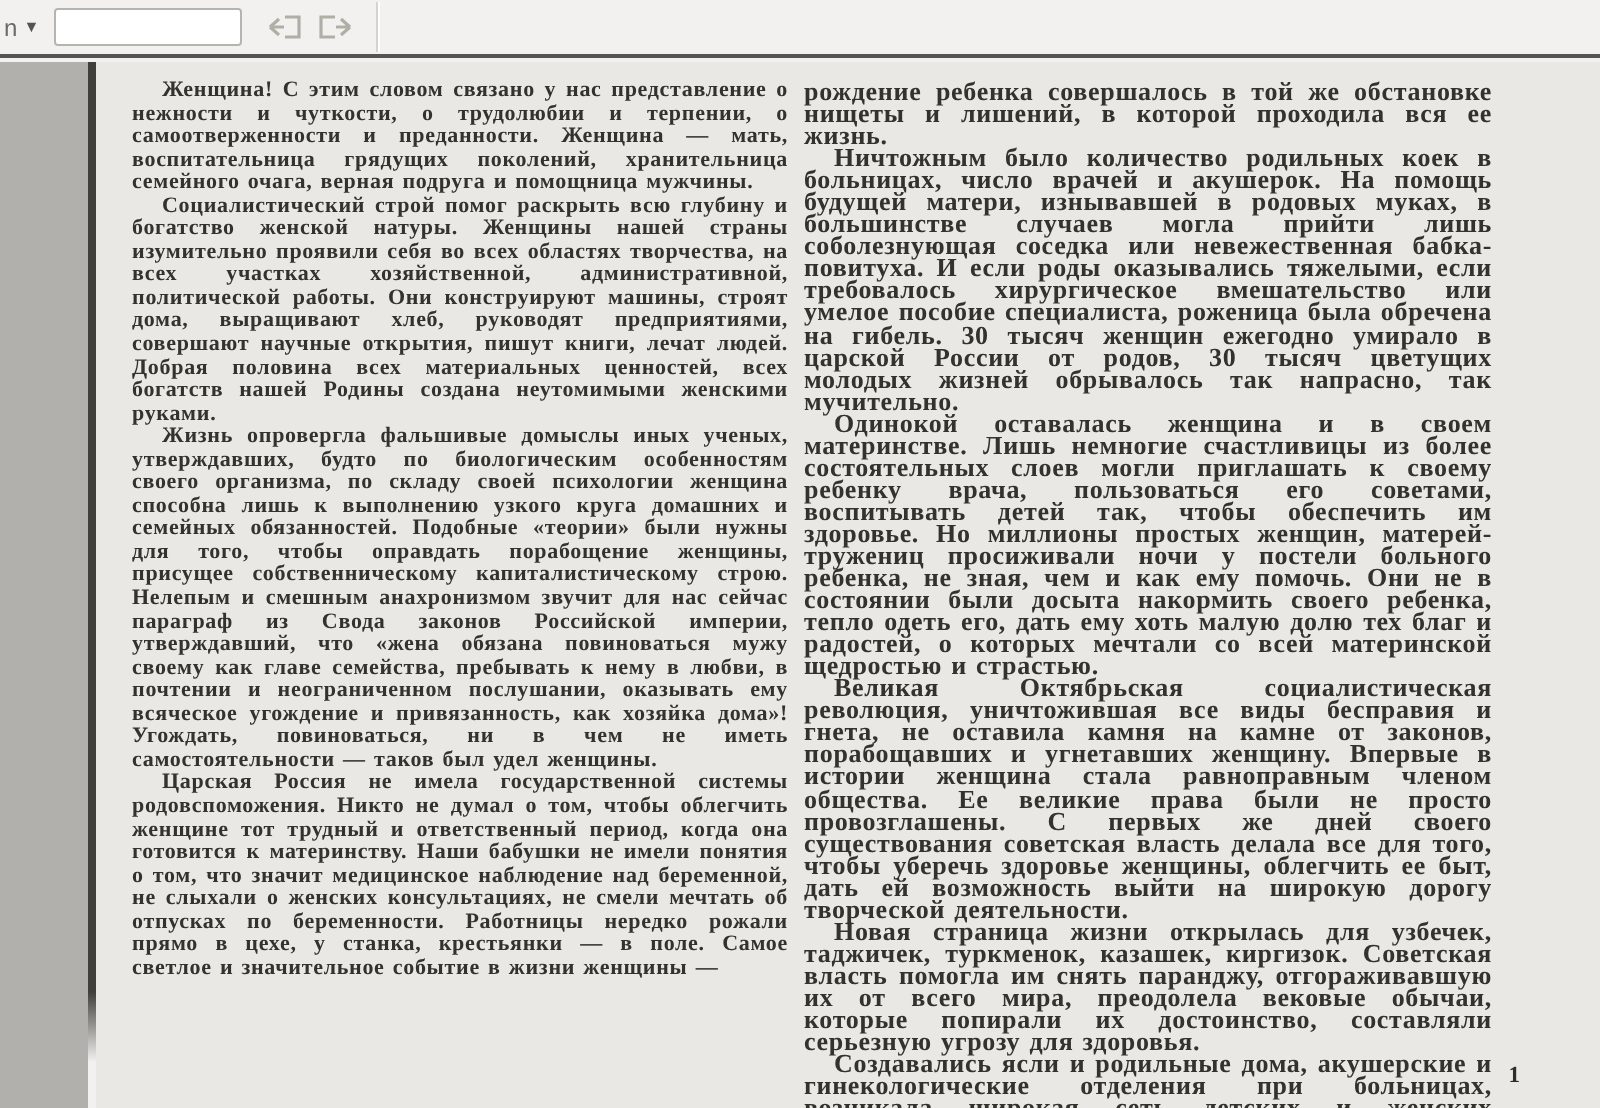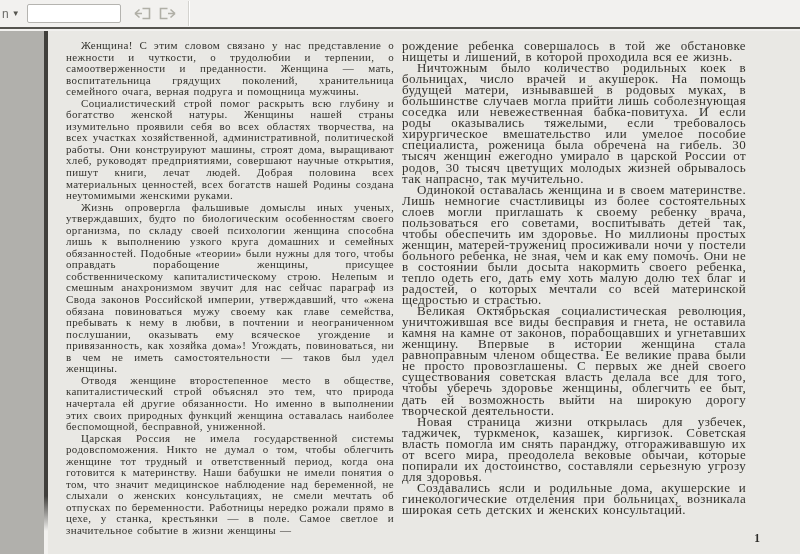--- a/index.html
+++ b/index.html
@@ -57,21 +57,21 @@
   .paper {
     position: absolute; left: 48px; top: 0; right: 0; bottom: 0;
     background: #e9e8e4;
     box-sizing: border-box;
     padding: 9px 0 0 18px;
     display: flex; gap: 8px;
     overflow: hidden;
   }
   .col {
     font-family: "Liberation Serif", serif;
-    font-weight: normal;
+    font-weight: bold;
     color: #33322d;
     text-align: justify;
     letter-spacing: 0.35px;
     word-spacing: 1px;
   }
   .col-left  { width: 328px; font-size: 11px;   line-height: 11.55px; }
   .col-right { width: 344px; font-size: 13px; line-height: 11.05px; }
   .col p { margin: 0; text-indent: 15px; }
   .col p.cont { text-indent: 0; }
   .page-number {
@@ -108,21 +108,20 @@
 
   <div class="viewer">
     <div class="gutter"></div>
     <div class="page-edge"></div>
 
     <div class="paper">
       <div class="col col-left">
         <p>Женщина! С этим словом связано у нас представление о нежности и чуткости, о трудолюбии и терпении, о самоотверженности и преданности. Женщина — мать, воспитательница грядущих поколений, хранительница семейного очага, верная подруга и помощница мужчины.</p>
         <p>Социалистический строй помог раскрыть всю глубину и богатство женской натуры. Женщины нашей страны изумительно проявили себя во всех областях творчества, на всех участках хозяйственной, административной, политической работы. Они конструируют машины, строят дома, выращивают хлеб, руководят предприятиями, совершают научные открытия, пишут книги, лечат людей. Добрая половина всех материальных ценностей, всех богатств нашей Родины создана неутомимыми женскими руками.</p>
         <p>Жизнь опровергла фальшивые домыслы иных ученых, утверждавших, будто по биологическим особенностям своего организма, по складу своей психологии женщина способна лишь к выполнению узкого круга домашних и семейных обязанностей. Подобные «теории» были нужны для того, чтобы оправдать порабощение женщины, присущее собственническому капиталистическому строю. Нелепым и смешным анахронизмом звучит для нас сейчас параграф из Свода законов Российской империи, утверждавший, что «жена обязана повиноваться мужу своему как главе семейства, пребывать к нему в любви, в почтении и неограниченном послушании, оказывать ему всяческое угождение и привязанность, как хозяйка дома»! Угождать, повиноваться, ни в чем не иметь самостоятельности — таков был удел женщины.</p>
-        <p>Отводя женщине второстепенное место в обществе, капиталистический строй объяснял это тем, что природа начертала ей другие обязанности. Но именно в выполнении этих своих природных функций женщина оставалась наиболее беспомощной, бесправной, униженной.</p>
         <p>Царская Россия не имела государственной системы родовспоможения. Никто не думал о том, чтобы облегчить женщине тот трудный и ответственный период, когда она готовится к материнству. Наши бабушки не имели понятия о том, что значит медицинское наблюдение над беременной, не слыхали о женских консультациях, не смели мечтать об отпусках по беременности. Работницы нередко рожали прямо в цехе, у станка, крестьянки — в поле. Самое светлое и значительное событие в жизни женщины —</p>
       </div>
       <div class="col col-right">
         <p class="cont">рождение ребенка совершалось в той же обстановке нищеты и лишений, в которой проходила вся ее жизнь.</p>
         <p>Ничтожным было количество родильных коек в больницах, число врачей и акушерок. На помощь будущей матери, изнывавшей в родовых муках, в большинстве случаев могла прийти лишь соболезнующая соседка или невежественная бабка-повитуха. И если роды оказывались тяжелыми, если требовалось хирургическое вмешательство или умелое пособие специалиста, роженица была обречена на гибель. 30 тысяч женщин ежегодно умирало в царской России от родов, 30 тысяч цветущих молодых жизней обрывалось так напрасно, так мучительно.</p>
         <p>Одинокой оставалась женщина и в своем материнстве. Лишь немногие счастливицы из более состоятельных слоев могли приглашать к своему ребенку врача, пользоваться его советами, воспитывать детей так, чтобы обеспечить им здоровье. Но миллионы простых женщин, матерей-тружениц просиживали ночи у постели больного ребенка, не зная, чем и как ему помочь. Они не в состоянии были досыта накормить своего ребенка, тепло одеть его, дать ему хоть малую долю тех благ и радостей, о которых мечтали со всей материнской щедростью и страстью.</p>
         <p>Великая Октябрьская социалистическая революция, уничтожившая все виды бесправия и гнета, не оставила камня на камне от законов, порабощавших и угнетавших женщину. Впервые в истории женщина стала равноправным членом общества. Ее великие права были не просто провозглашены. С первых же дней своего существования советская власть делала все для того, чтобы уберечь здоровье женщины, облегчить ее быт, дать ей возможность выйти на широкую дорогу творческой деятельности.</p>
         <p>Новая страница жизни открылась для узбечек, таджичек, туркменок, казашек, киргизок. Советская власть помогла им снять паранджу, отгораживавшую их от всего мира, преодолела вековые обычаи, которые попирали их достоинство, составляли серьезную угрозу для здоровья.</p>
         <p>Создавались ясли и родильные дома, акушерские и гинекологические отделения при больницах, возникала широкая сеть детских и женских консультаций.</p>
       </div>

